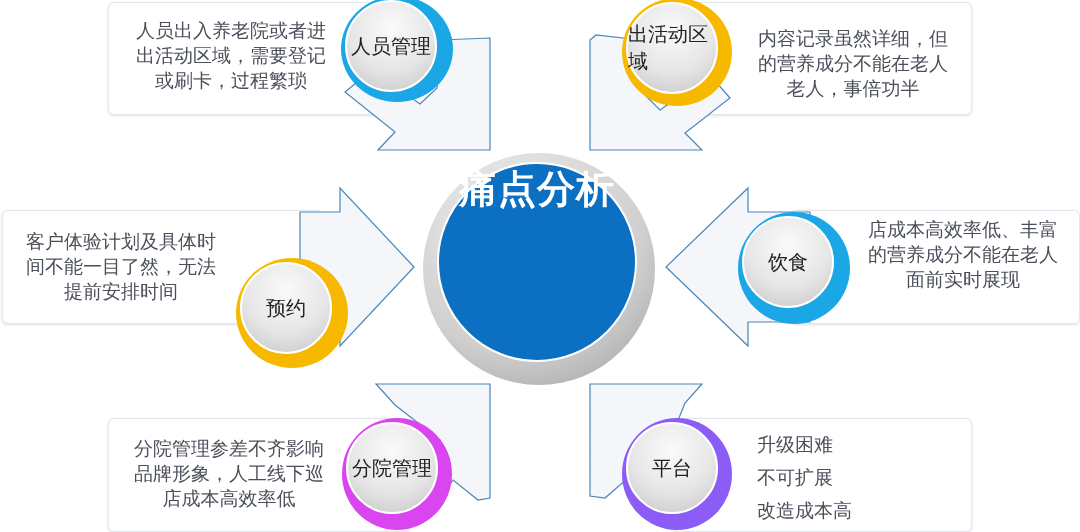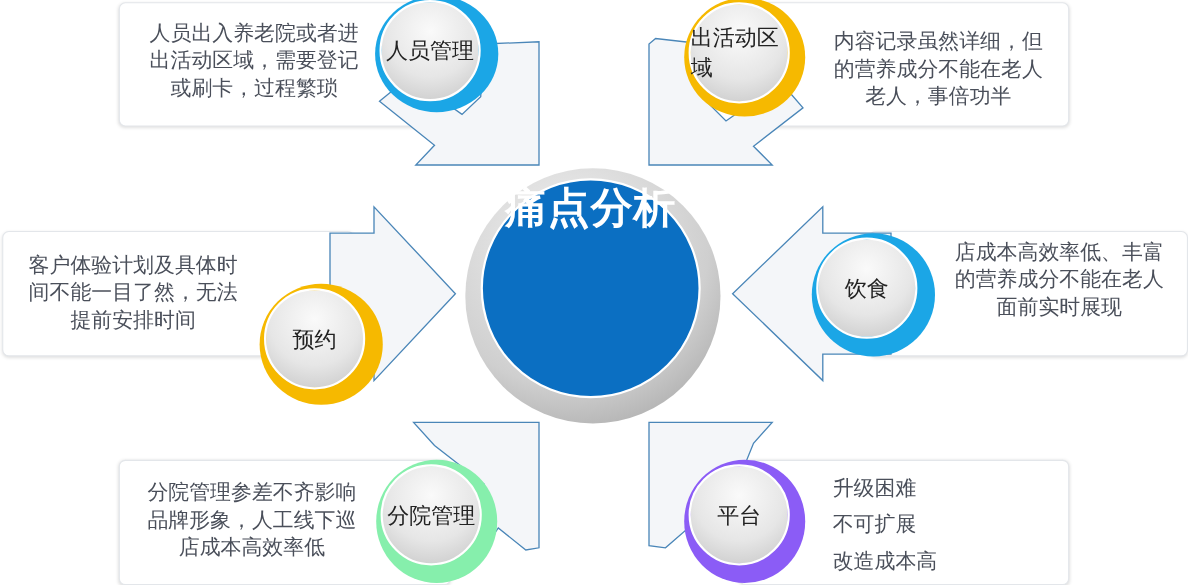--- a/index.html
+++ b/index.html
@@ -71,21 +71,21 @@
     <span>预约</span>
   </div>
 </div>
 
 <div class="node" style="left:738px;top:212px;width:112px;height:112px;background:#1ba6e6;font-family:Liberation Mono, monospace;">
   <div class="inner" style="left:4px;top:4px;width:92px;height:92px;">
     <span>饮食</span>
   </div>
 </div>
 
-<div class="node" style="left:342px;top:418px;width:110px;height:112px;background:#86efac;">
+<div class="node" style="left:342px;top:418px;width:110px;height:112px;background:#d946ef;">
   <div class="inner" style="left:4px;top:4px;width:92px;height:92px;">
     <span>分院管理</span>
   </div>
 </div>
 
 <div class="node" style="left:622px;top:418px;width:110px;height:112px;background:#8b5cf6;">
   <div class="inner" style="left:4px;top:4px;width:92px;height:92px;">
     <span>平台</span>
   </div>
 </div>

